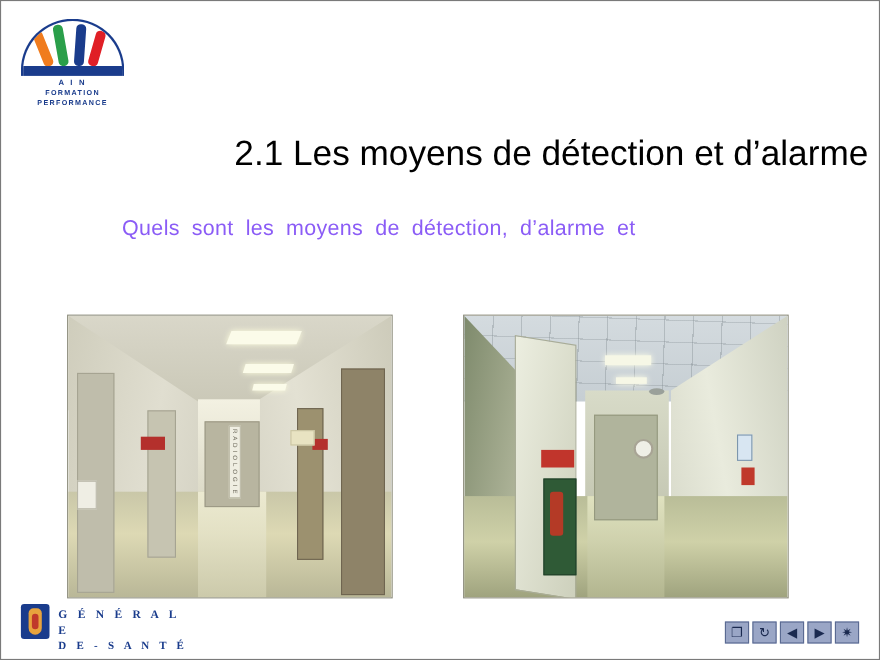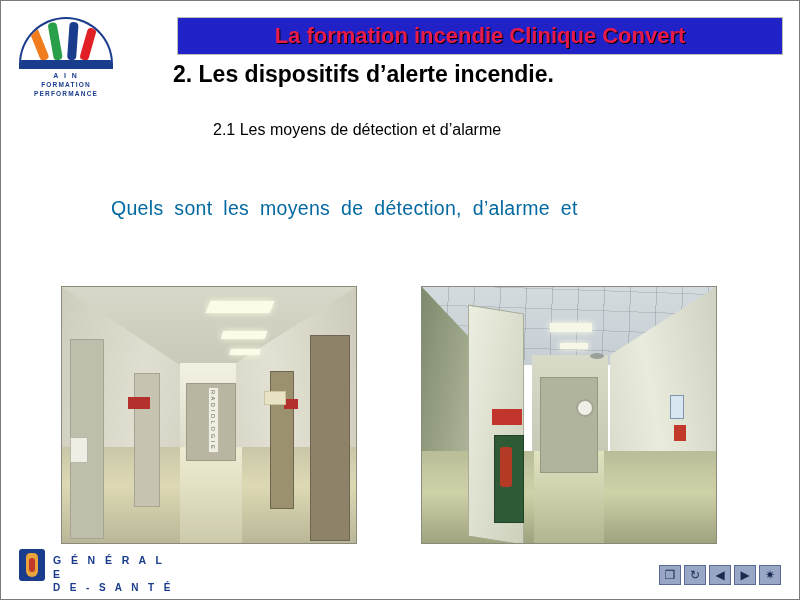--- a/index.html
+++ b/index.html
@@ -101,33 +101,33 @@
     top: 60px;
     font-size: 23px;
     font-weight: bold;
     color: #000000;
     white-space: nowrap;
   }
   #heading-2 {
     position: absolute;
     left: 212px;
     top: 120px;
-    font-size: 16px;
+    font-size: 32px;
     color: #000000;
     white-space: nowrap;
   }
 
   
   #question {
     position: absolute;
     left: 110px;
     top: 192px;
     width: 600px;
     font-size: 19.5px;
-    color: #0369a1;
+    color: #8b5cf6;
     line-height: 30px;
   }
   #question .l1 {
     text-align: justify;
     width: 592px;
     white-space: nowrap;
     letter-spacing: 0.3px;
     word-spacing: 5.2px;
   }
   #question .l2 {
@@ -260,21 +260,21 @@
   #photo-right .ext-bottle { left: 78px; top: 160px; width: 12px; height: 40px; background: #b43a26; border-radius: 3px; }
   #photo-right .wall-sign-blue {
     right: 32px; top: 108px; width: 14px; height: 24px;
     background: #d8e6f2; border: 1px solid #7d96ad; box-sizing: border-box;
   }
   #photo-right .wall-sign-red { right: 30px; top: 138px; width: 12px; height: 16px; background: #c0392b; }
   #photo-right .clock { left: 154px; top: 112px; width: 18px; height: 18px; border-radius: 50%; background: #efefe6; border: 2px solid #a8a495; box-sizing: border-box; }
   #photo-right .smoke-det { left: 168px; top: 66px; width: 14px; height: 6px; border-radius: 50%; background: #9aa09a; }
 
   
-  #logo-gs { position: absolute; left: 18px; top: 548px; width: 160px; height: 36px; }
+  #logo-gs { position: absolute; left: 18px; top: 548px; width: 160px; height: 36px; font-family: Liberation Serif, serif; }
   #logo-gs .mark {
     position: absolute; left: 0; top: 0; width: 26px; height: 32px;
     background: #1a3c8c; border-radius: 3px; overflow: hidden;
   }
   #logo-gs .mark .inner {
     position: absolute; left: 7px; top: 4px; width: 12px; height: 24px;
     background: #e8a33d; border-radius: 6px 6px 8px 8px;
   }
   #logo-gs .mark .inner2 {
     position: absolute; left: 10px; top: 9px; width: 6px; height: 14px;
@@ -318,25 +318,21 @@
       <div class="stroke s4"></div>
       <div class="band"></div>
     </div>
     <div class="txt">
       <div class="ain">A I N</div>
       <div>FORMATION</div>
       <div>PERFORMANCE</div>
     </div>
   </div>
 
-  <div id="title-banner">
-    <span class="banner-text">La formation incendie Clinique Convert</span>
-  </div>
-
-  <div id="heading-1">2. Les dispositifs d’alerte incendie.</div>
+
   <div id="heading-2">2.1 Les moyens de détection et d’alarme</div>
 
   <div id="question">
     <div class="l1">Quels sont les moyens de détection, d’alarme et</div>
   </div>
 
   <div class="photo" id="photo-left">
     <div class="ph ceil"></div>
     <div class="ph vanish"></div>
     <div class="ph wall-l"></div>

